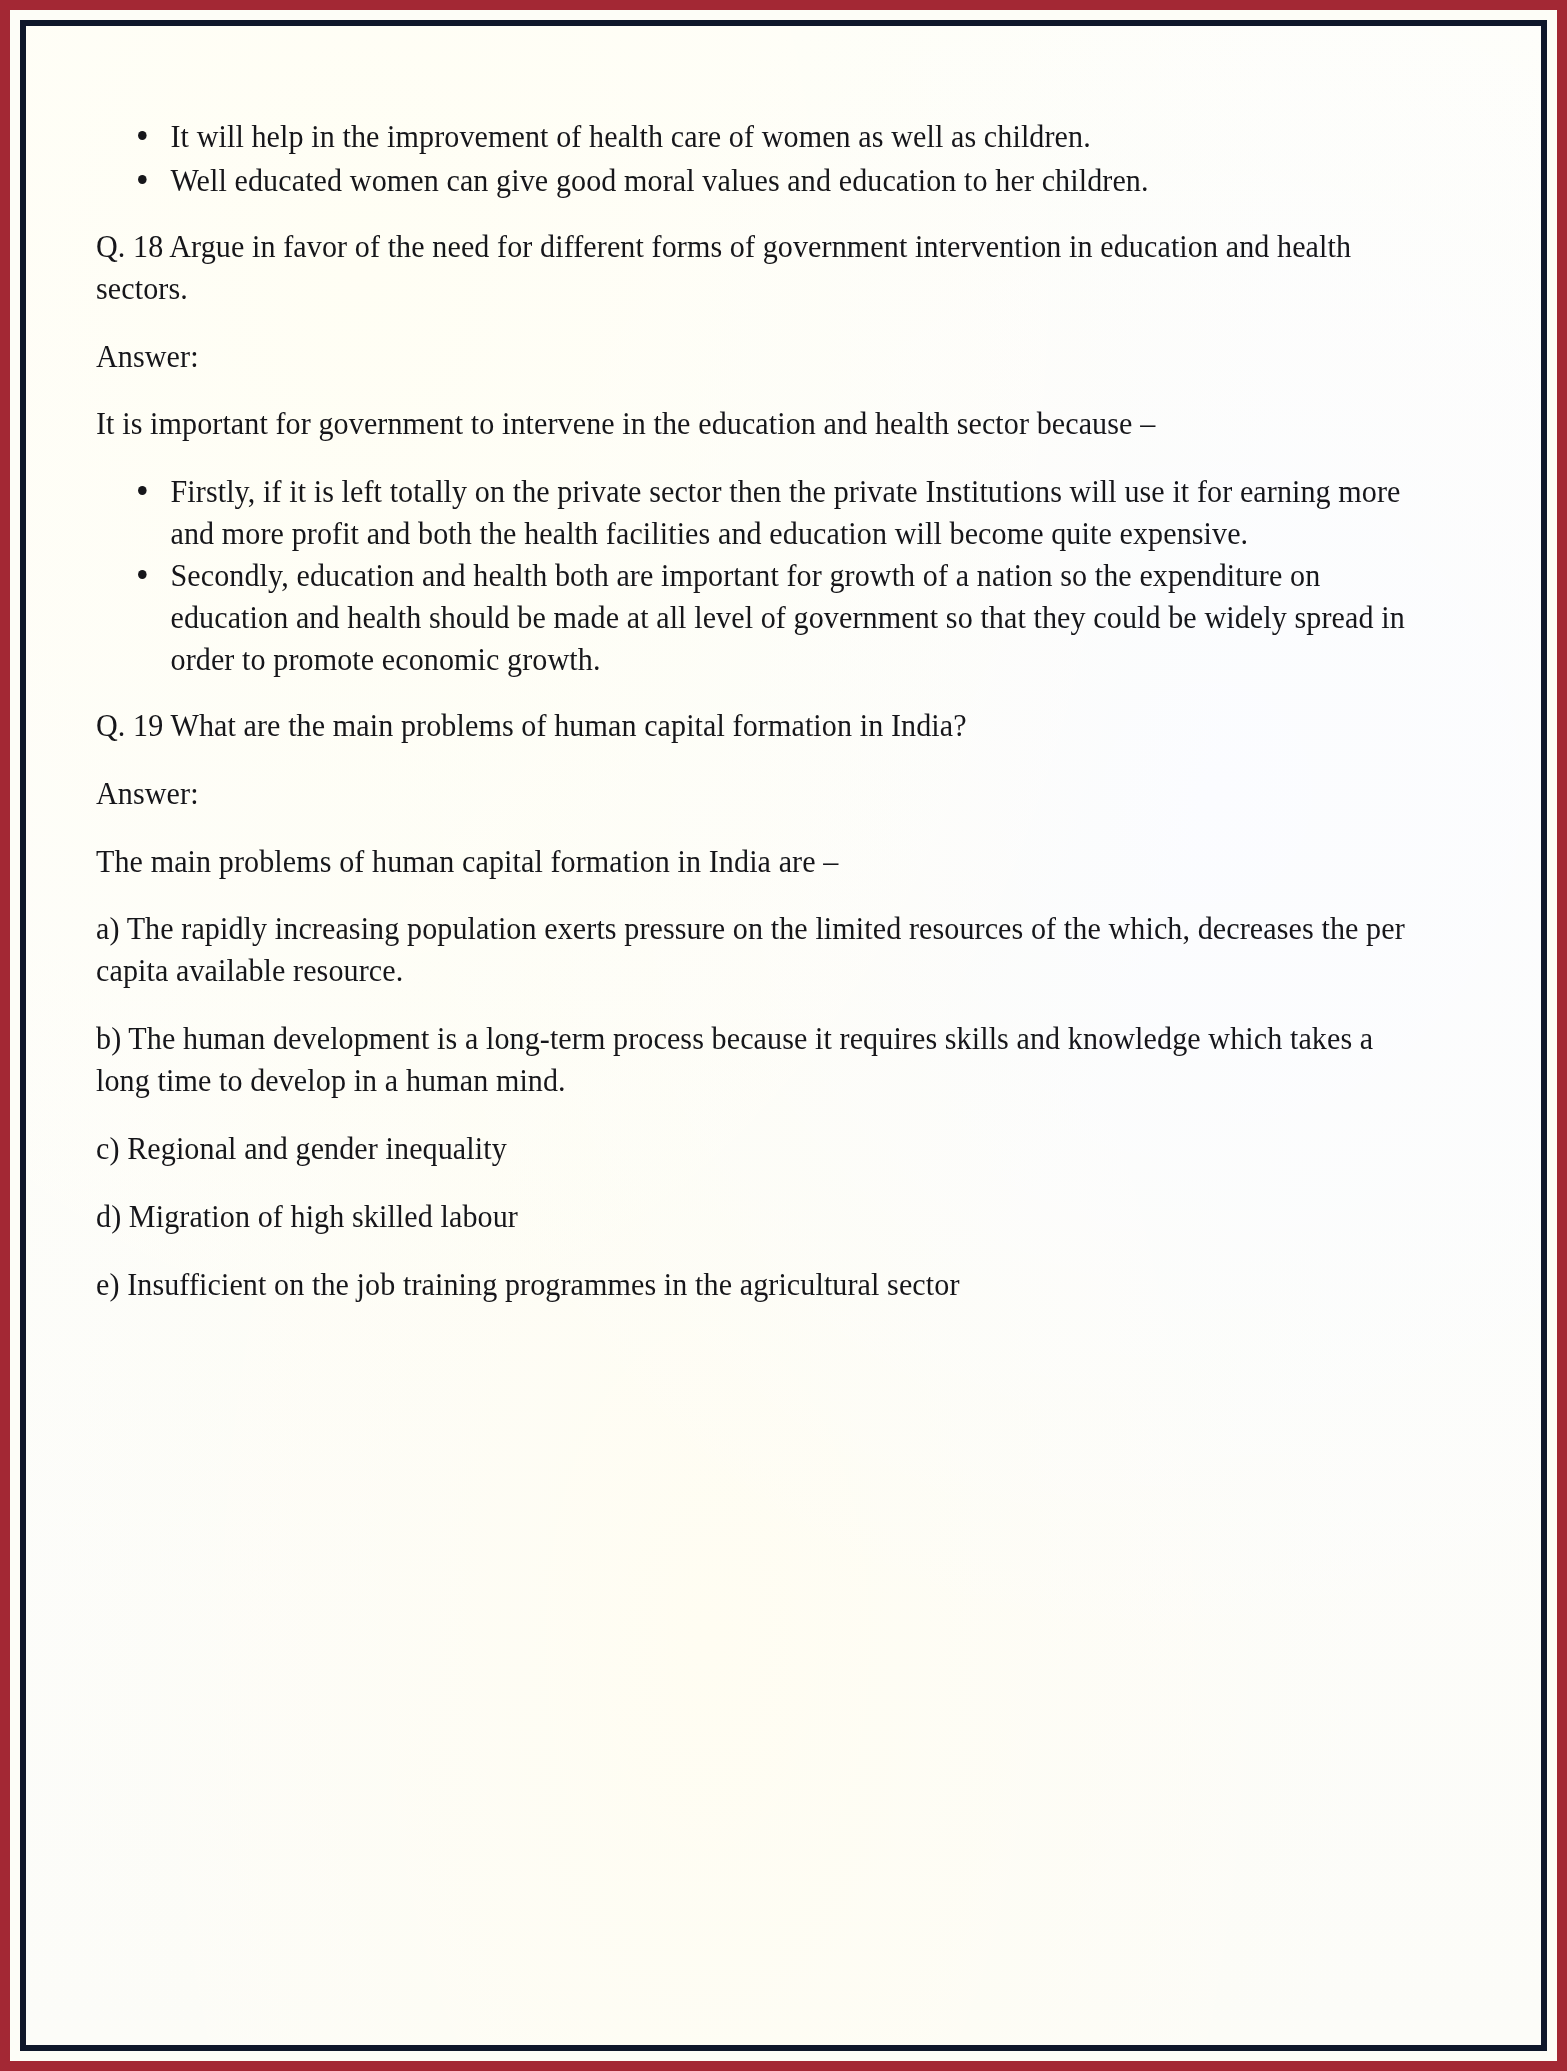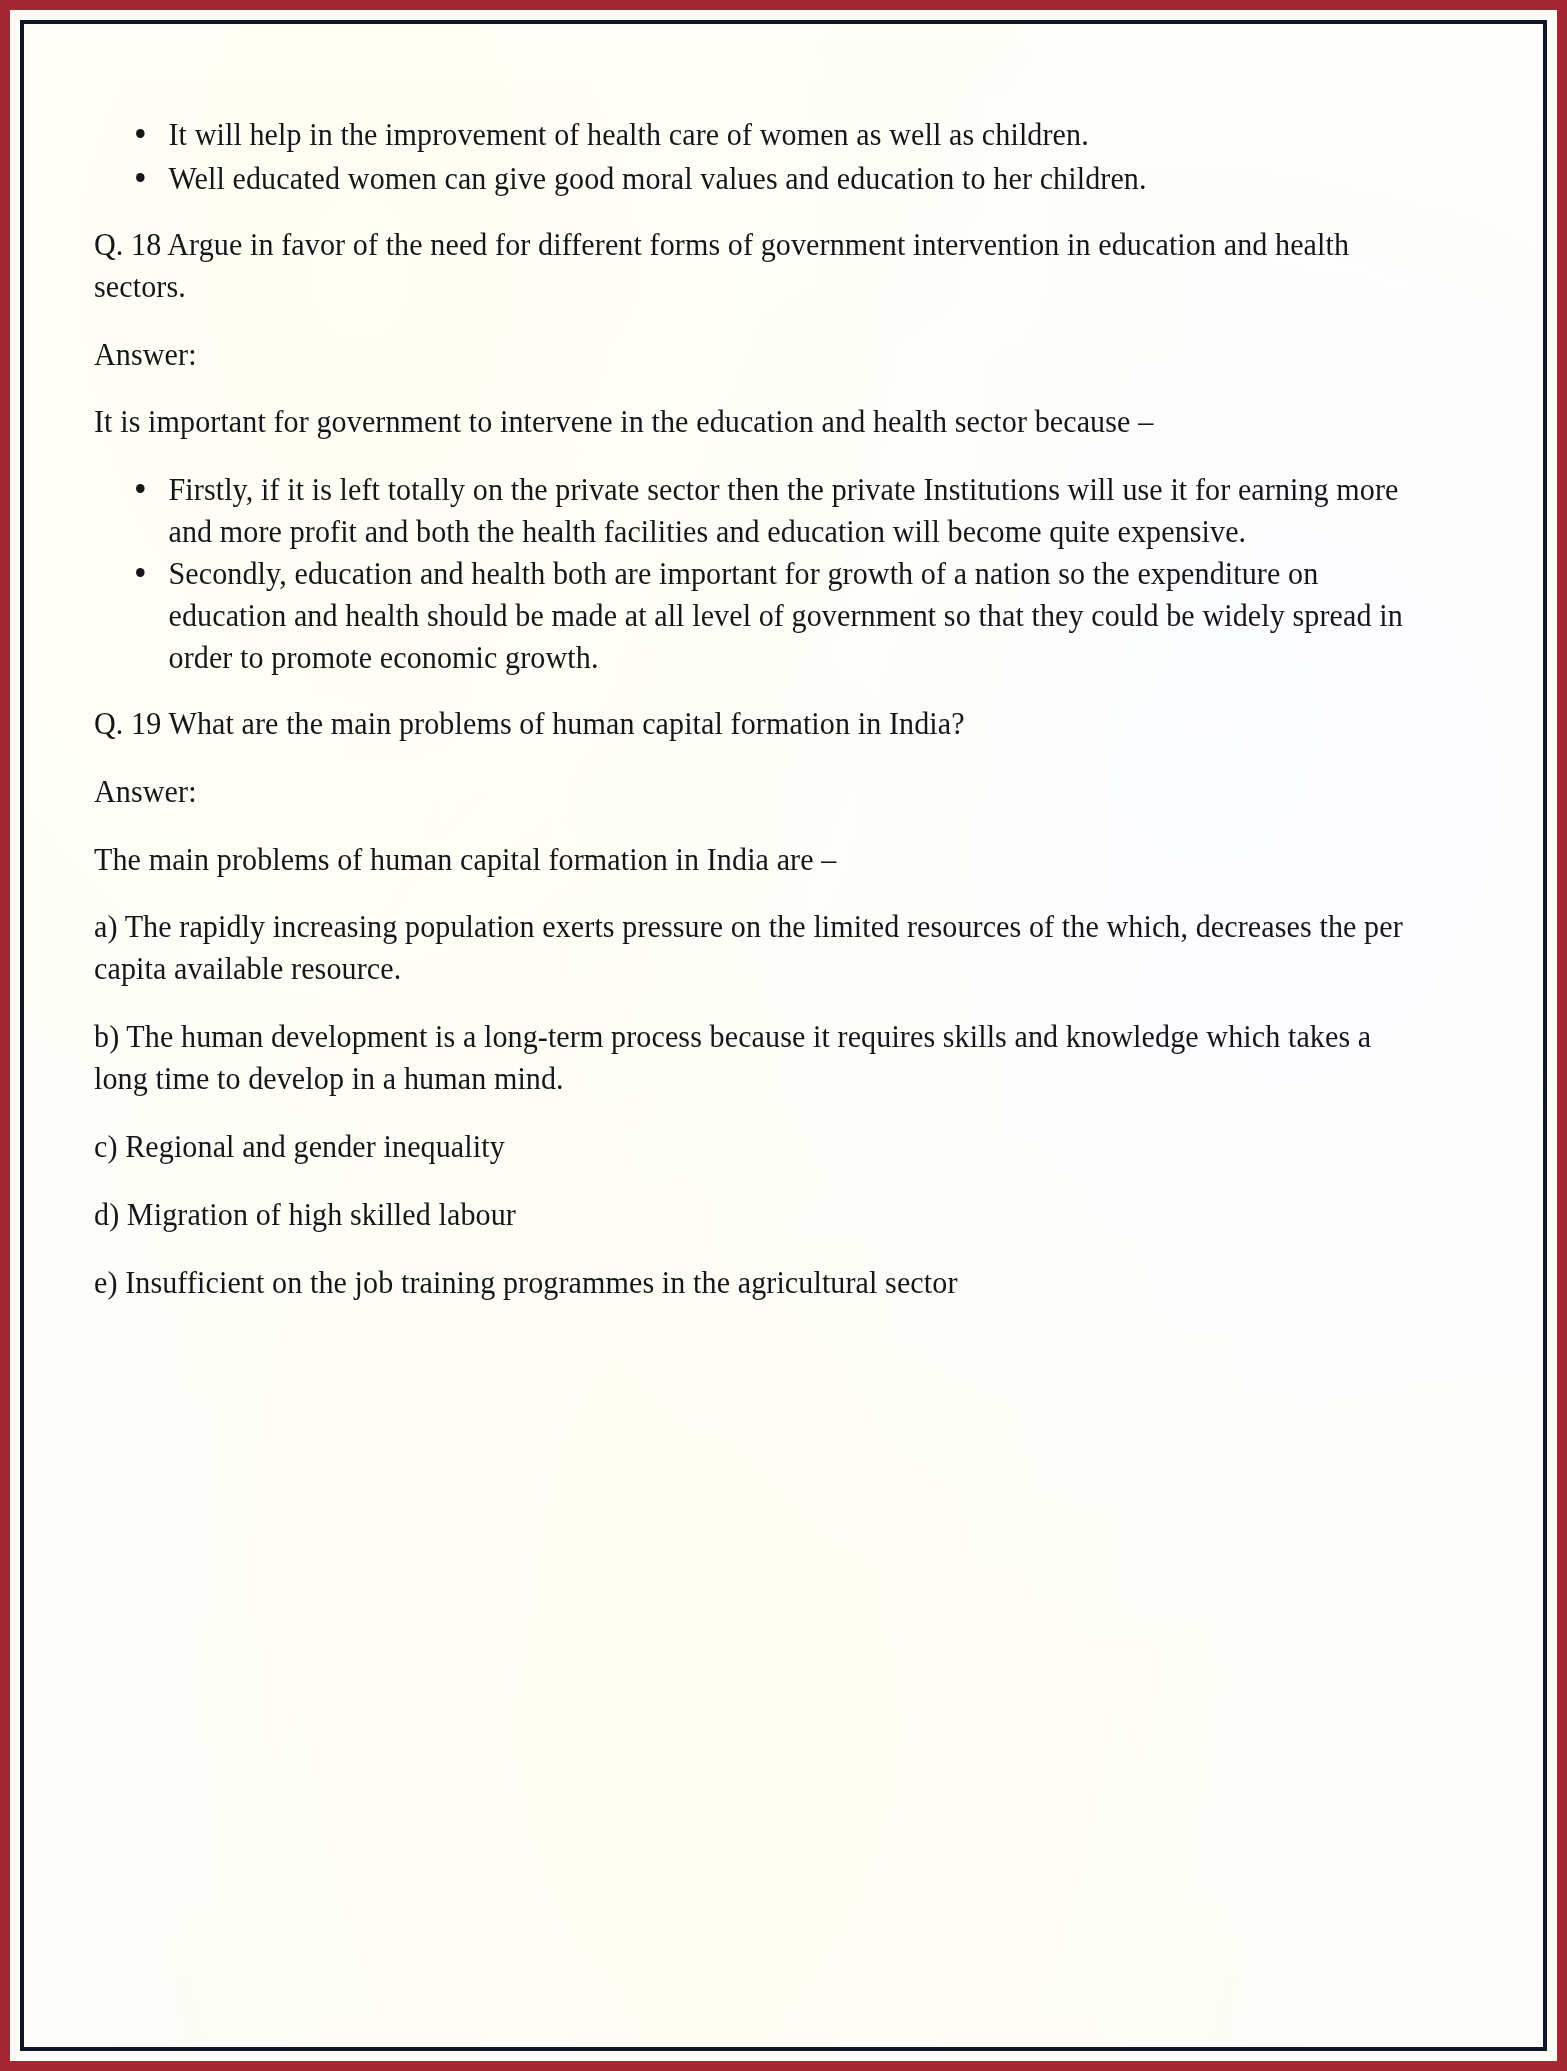--- a/index.html
+++ b/index.html
@@ -31,21 +31,21 @@
     height: 100%;
     background: #fdfdf7;
     padding: 10px;
   }
 
   
   .page-inner-rule {
     box-sizing: border-box;
     width: 100%;
     height: 100%;
-    border: 4px solid #0f172a;
+    border: 6px solid #0f172a;
     background: #fef9c3;
     overflow: hidden;
   }
 
   
   .sheet {
     box-sizing: border-box;
     width: 100%;
     height: 100%;
     background:

